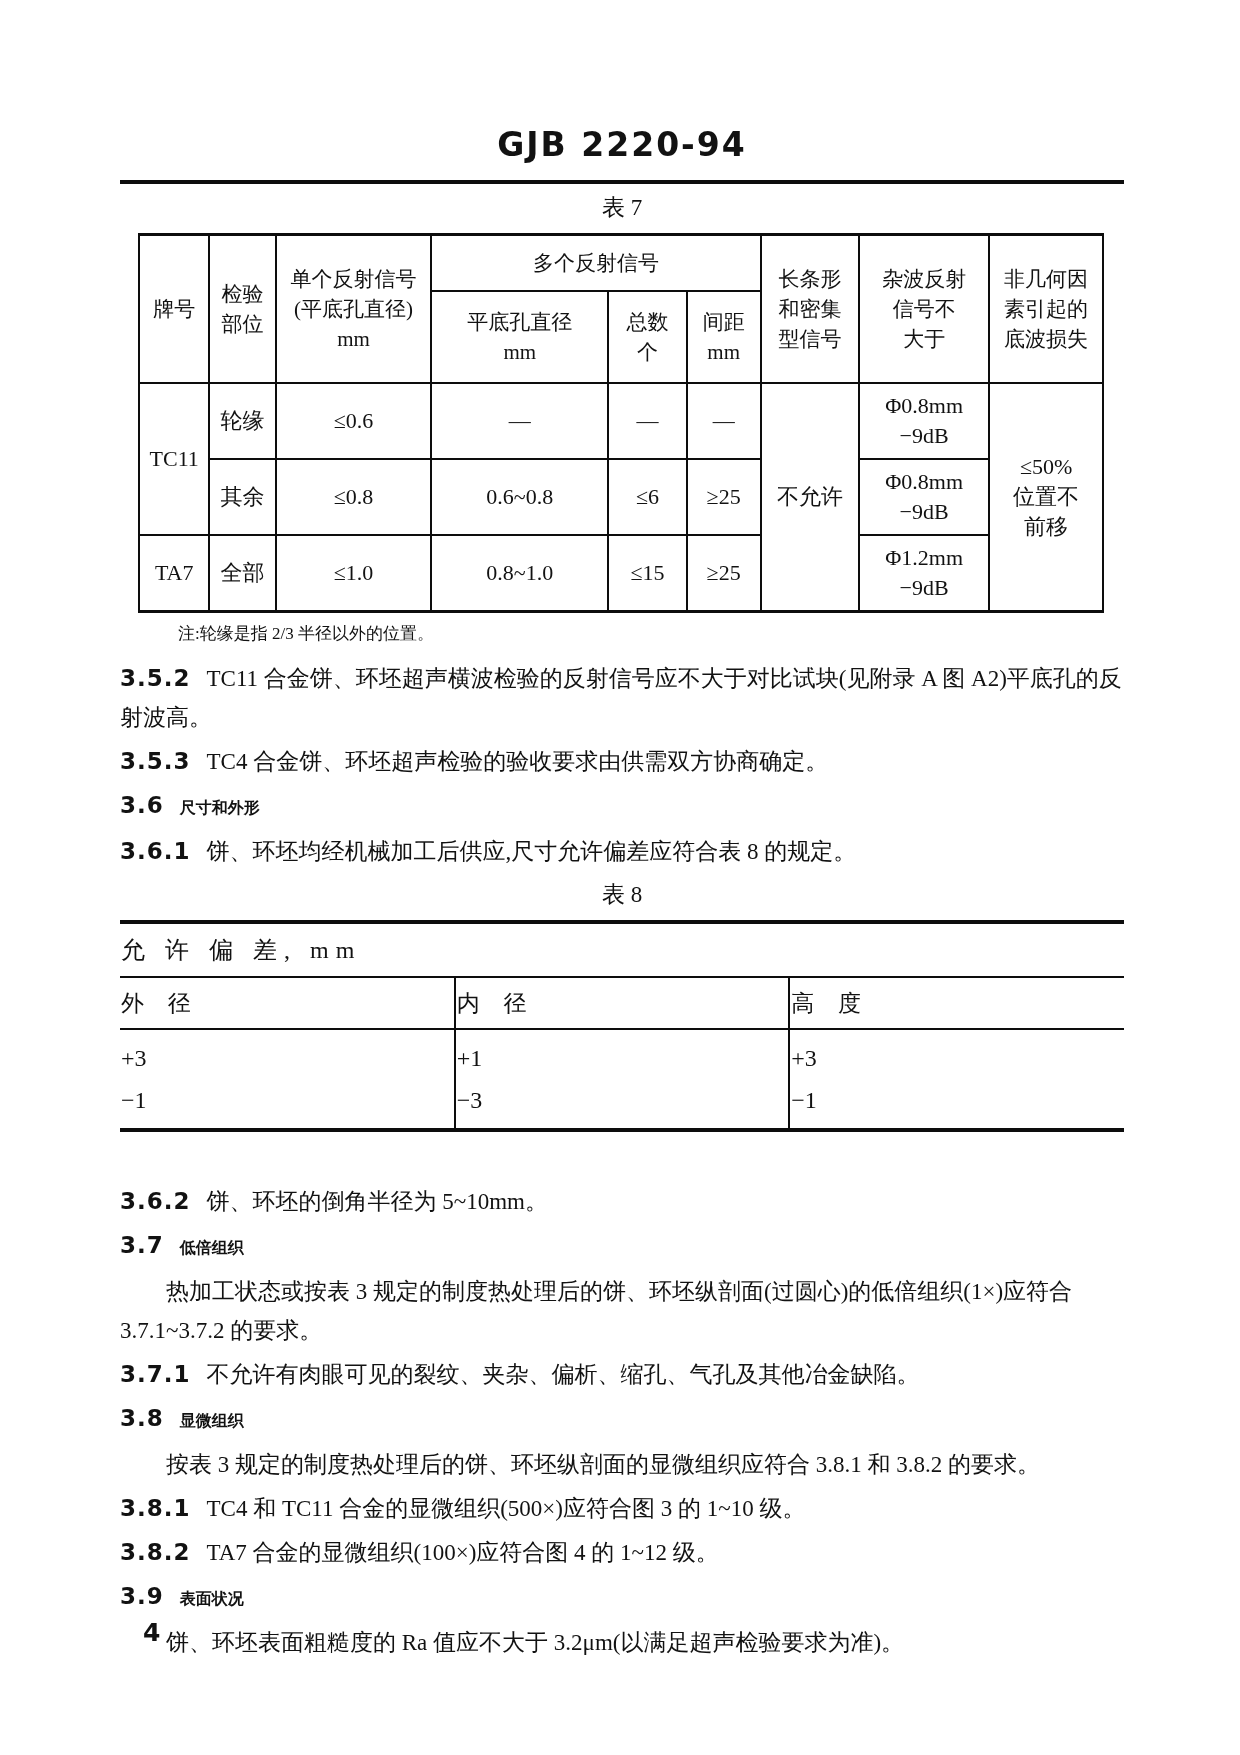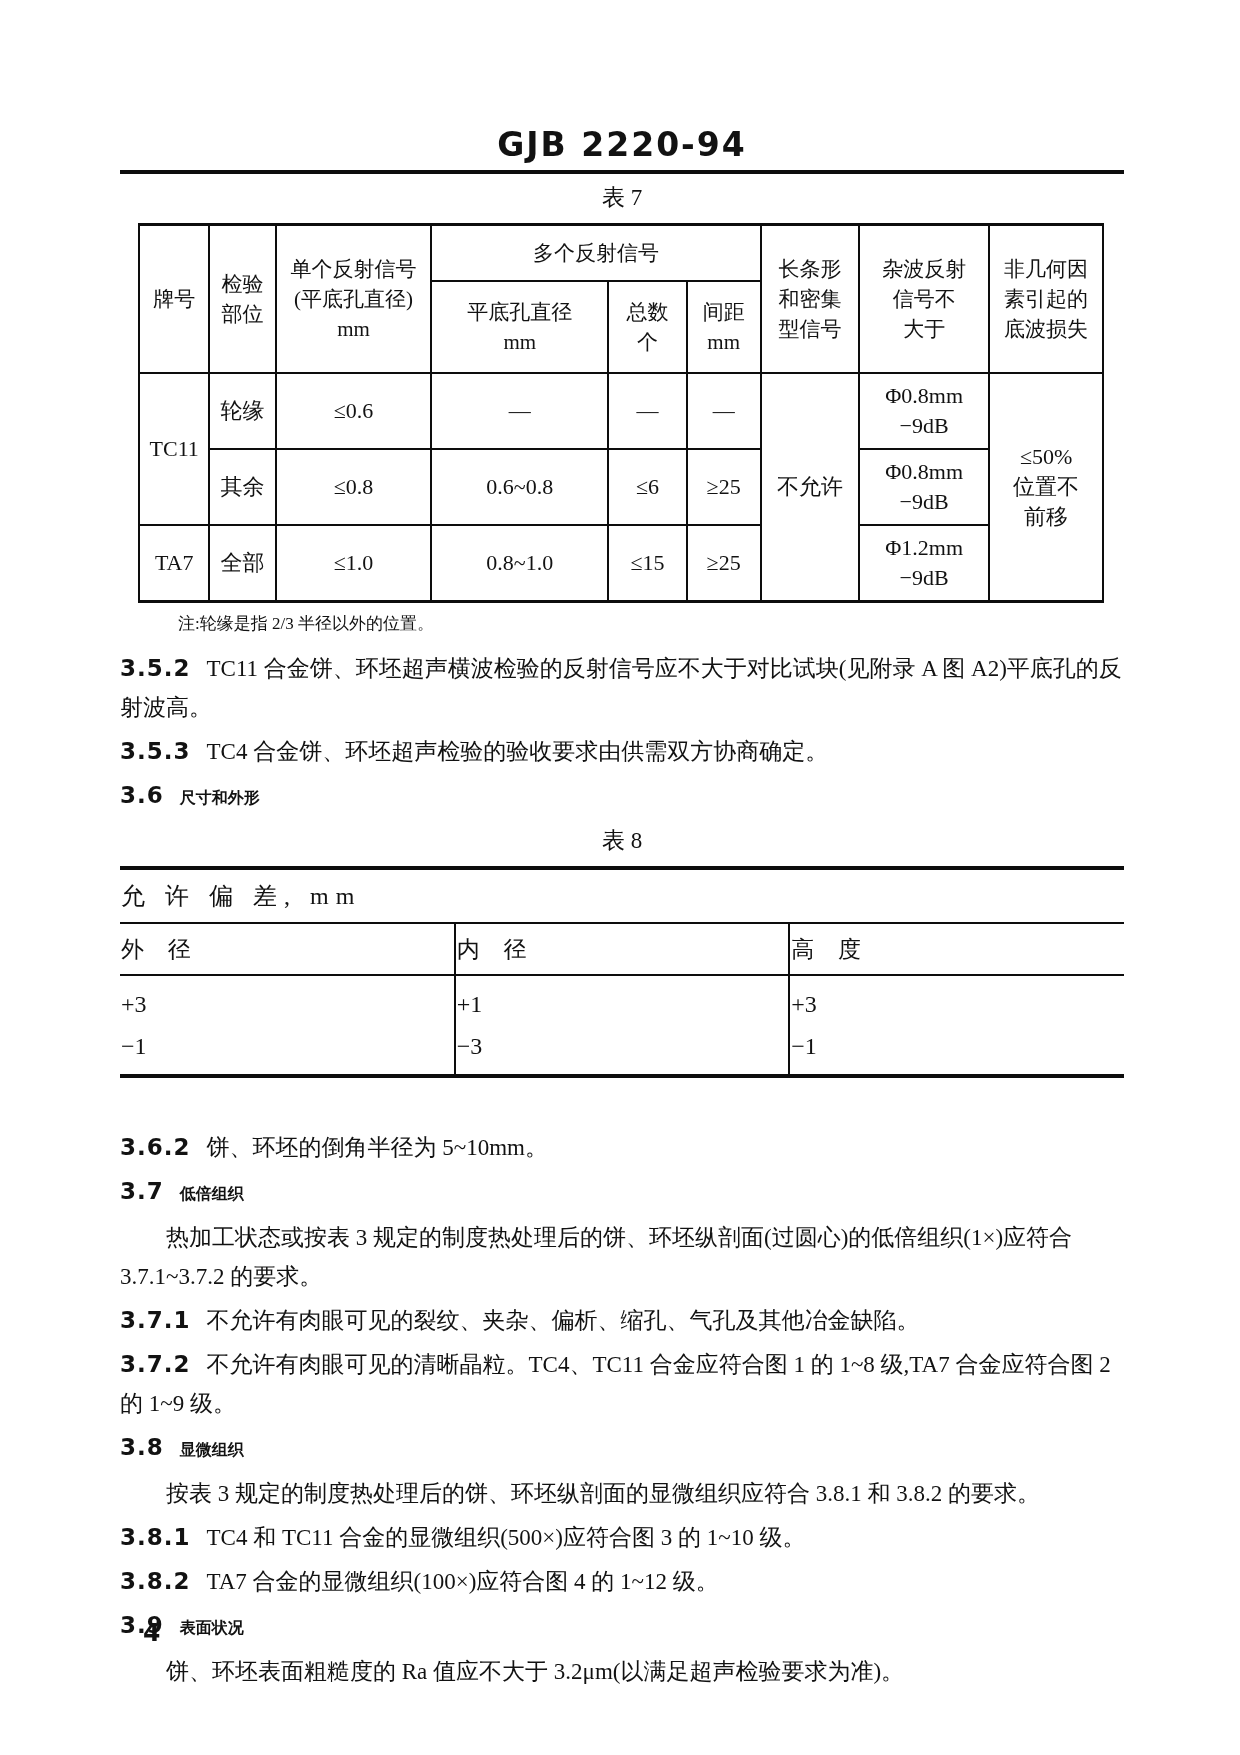--- a/index.html
+++ b/index.html
@@ -6,21 +6,21 @@
   body{
     width:1240px;height:1755px;position:relative;
     background:#ffffff;color:#121212;
     font-family:"Liberation Serif","DejaVu Serif",serif;
     overflow:hidden;
   }
   .page{position:absolute;left:120px;top:126px;width:1004px;}
   .std-header{
     text-align:center;font-weight:bold;font-size:33px;letter-spacing:2px;
     font-family:"DejaVu Sans","Liberation Sans",sans-serif;
-    border-bottom:4px solid #0d0d0d;padding-bottom:6px;line-height:38px;
+    border-bottom:4px solid #0d0d0d;padding-bottom:16px;line-height:38px;
   }
   .tcaption{text-align:center;font-size:23px;margin:8px 0 10px;}
   
   table.t7{
     width:966px;margin-left:18px;border-collapse:collapse;table-layout:fixed;
     font-size:21px;border:2px solid #0d0d0d;border-top-width:3px;border-bottom-width:3px;
   }
   .t7 th,.t7 td{
     border:2px solid #0d0d0d;text-align:center;vertical-align:middle;
     white-space:pre-line;font-weight:normal;padding:2px 2px;line-height:30px;
@@ -142,20 +142,21 @@
   <div class="t7note">注:轮缘是指 2/3 半径以外的位置。</div>
 
   <div class="flow">
 
     <p class="clause"><span class="num">3.5.2</span><span class="txt">TC11 合金饼、环坯超声横波检验的反射信号应不大于对比试块(见附录 A 图 A2)平底孔的反射波高。</span></p>
 
     <p class="clause"><span class="num">3.5.3</span><span class="txt">TC4 合金饼、环坯超声检验的验收要求由供需双方协商确定。</span></p>
 
     <p class="clause heading"><span class="num">3.6</span><span class="txt">尺寸和外形</span></p>
 
+    <p class="clause"><span class="num">3.6.1</span><span class="txt">饼、环坯均经机械加工后供应,尺寸允许偏差应符合表 8 的规定。</span></p>
 
     <div class="tcaption">表 8</div>
 
     <div class="t8wrap">
       <table class="t8">
         <tbody>
             <tr class="title">
           <td colspan="3">允 许 偏 差, mm</td>
         </tr>
         <tr class="head">
@@ -176,21 +177,20 @@
     </div>
 
     <p class="clause"><span class="num">3.6.2</span><span class="txt">饼、环坯的倒角半径为 5~10mm。</span></p>
 
     <p class="clause heading"><span class="num">3.7</span><span class="txt">低倍组织</span></p>
 
     <p class="clause indent"><span class="txt">热加工状态或按表 3 规定的制度热处理后的饼、环坯纵剖面(过圆心)的低倍组织(1×)应符合 3.7.1~3.7.2 的要求。</span></p>
 
     <p class="clause"><span class="num">3.7.1</span><span class="txt">不允许有肉眼可见的裂纹、夹杂、偏析、缩孔、气孔及其他冶金缺陷。</span></p>
 
-    <p class="clause"><span class="num">3.7.2</span><span class="txt">不允许有肉眼可见的清晰晶粒。TC4、TC11 合金应符合图 1 的 1~8 级,TA7 合金应符合图 2 的 1~9 级。</span></p>
 
     <p class="clause heading"><span class="num">3.8</span><span class="txt">显微组织</span></p>
 
     <p class="clause indent"><span class="txt">按表 3 规定的制度热处理后的饼、环坯纵剖面的显微组织应符合 3.8.1 和 3.8.2 的要求。</span></p>
 
     <p class="clause"><span class="num">3.8.1</span><span class="txt">TC4 和 TC11 合金的显微组织(500×)应符合图 3 的 1~10 级。</span></p>
 
     <p class="clause"><span class="num">3.8.2</span><span class="txt">TA7 合金的显微组织(100×)应符合图 4 的 1~12 级。</span></p>
 
     <p class="clause heading"><span class="num">3.9</span><span class="txt">表面状况</span></p>

